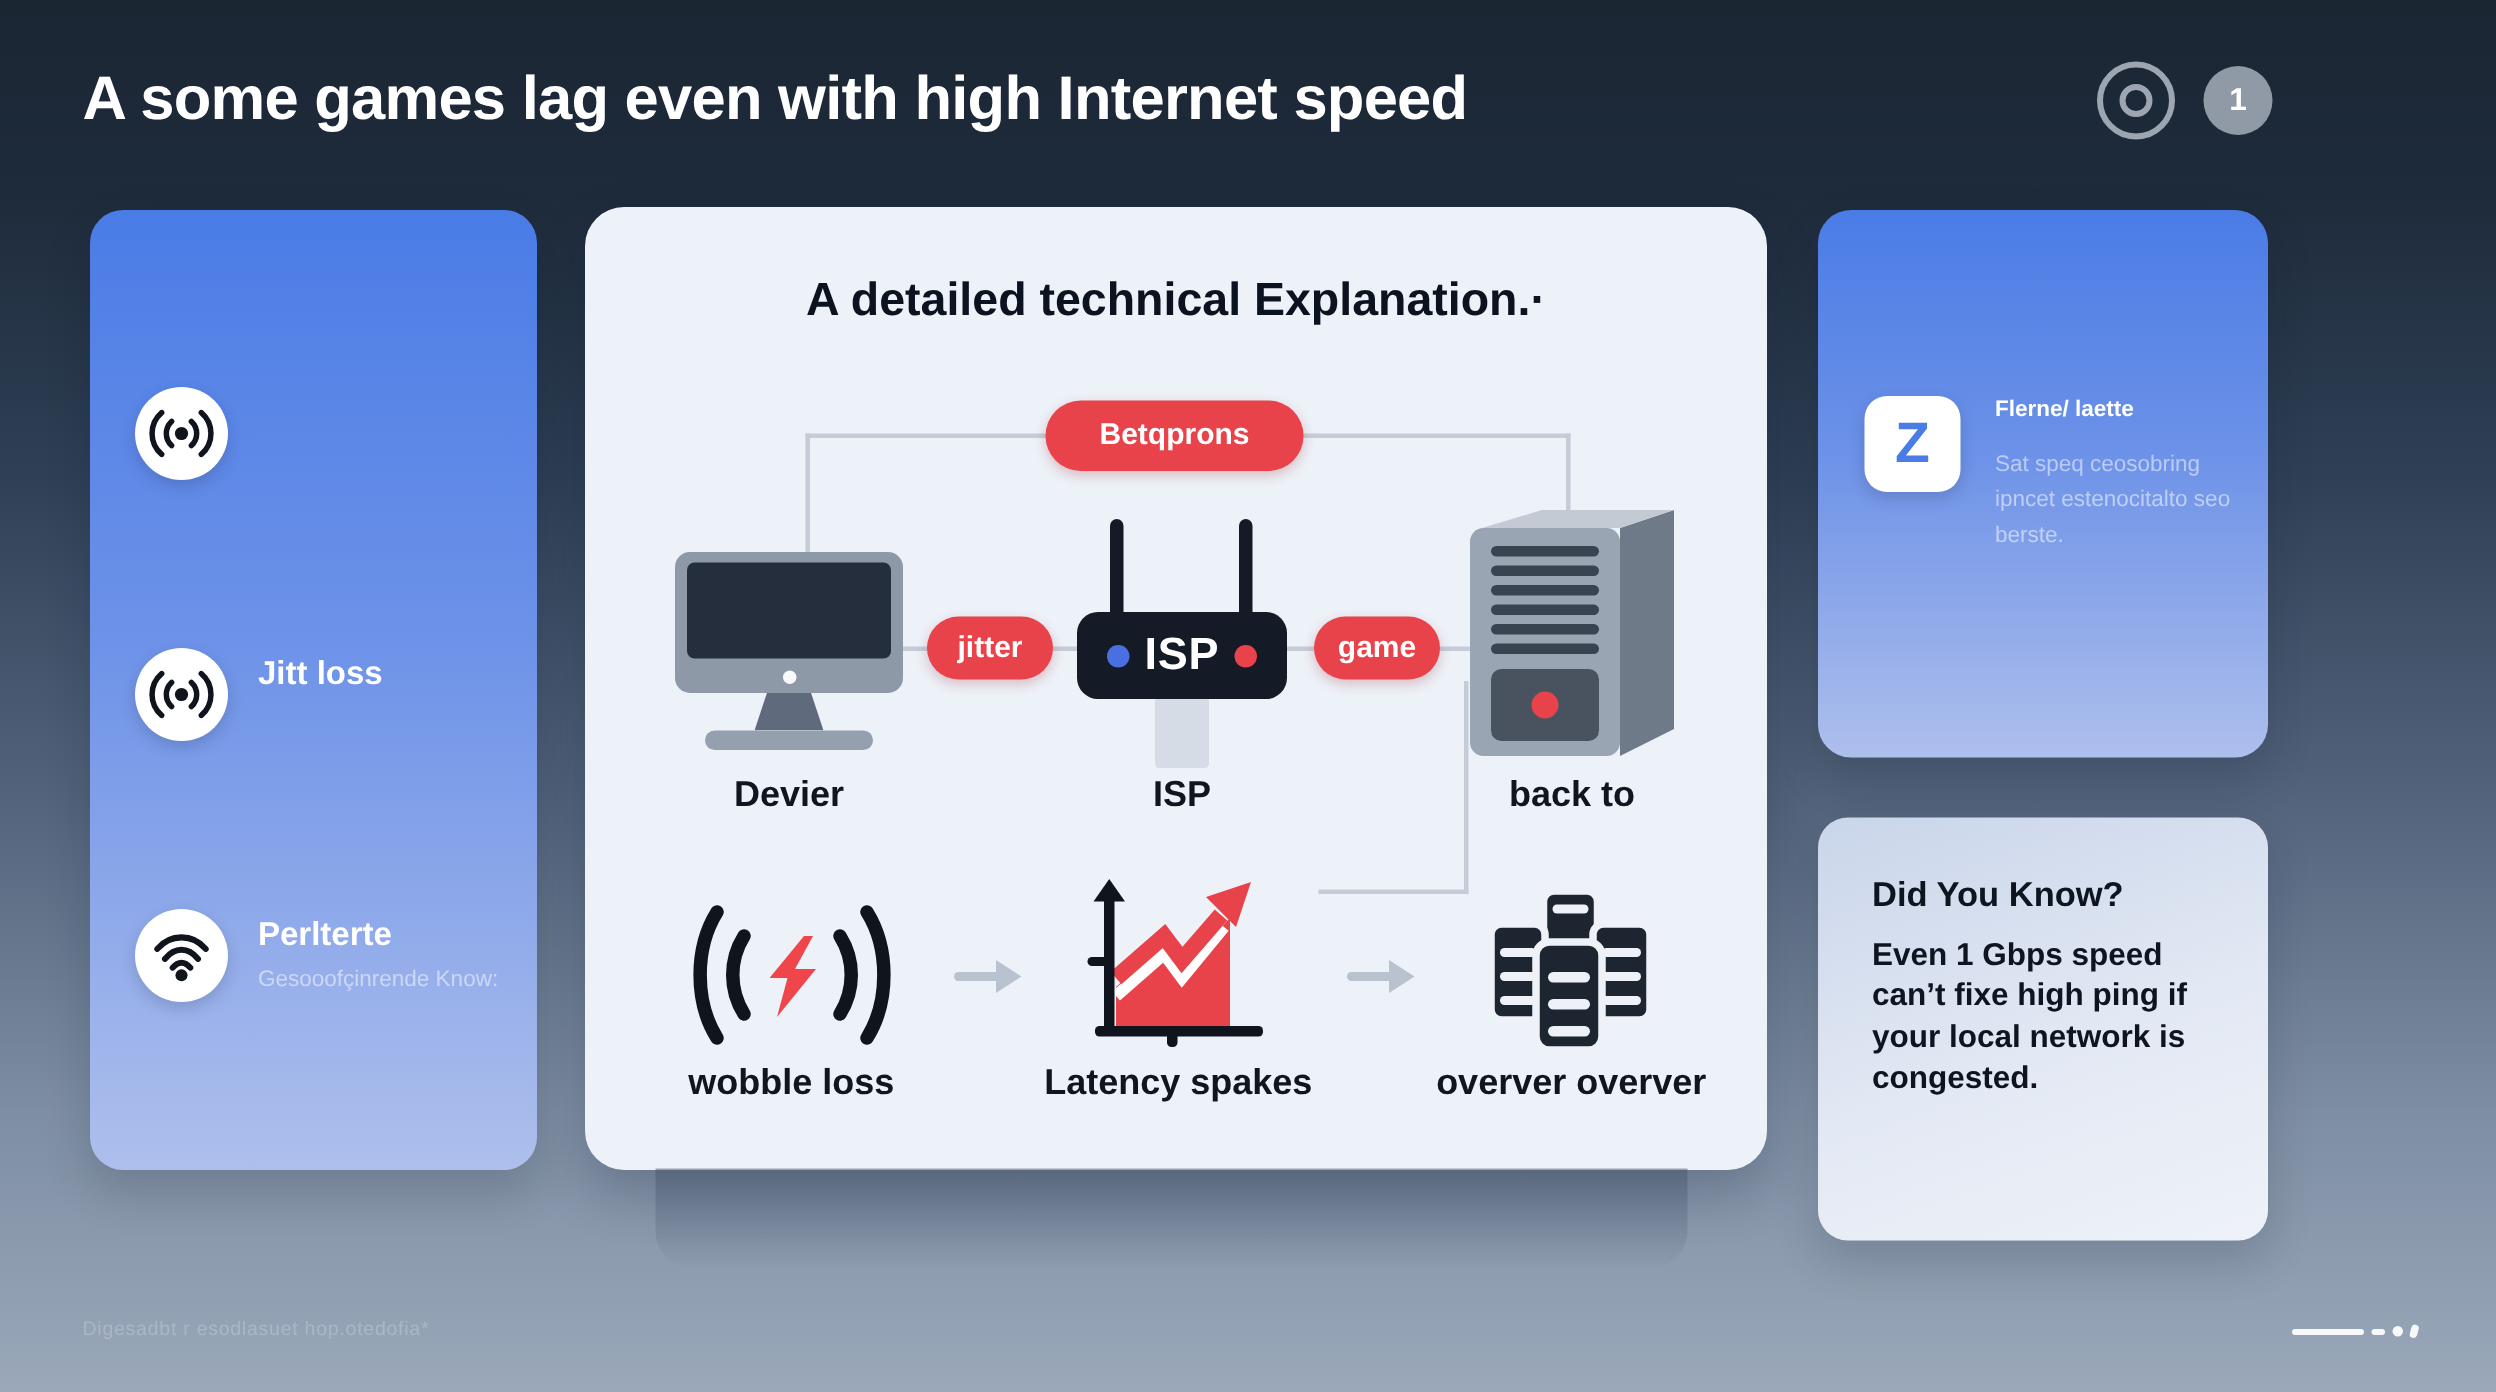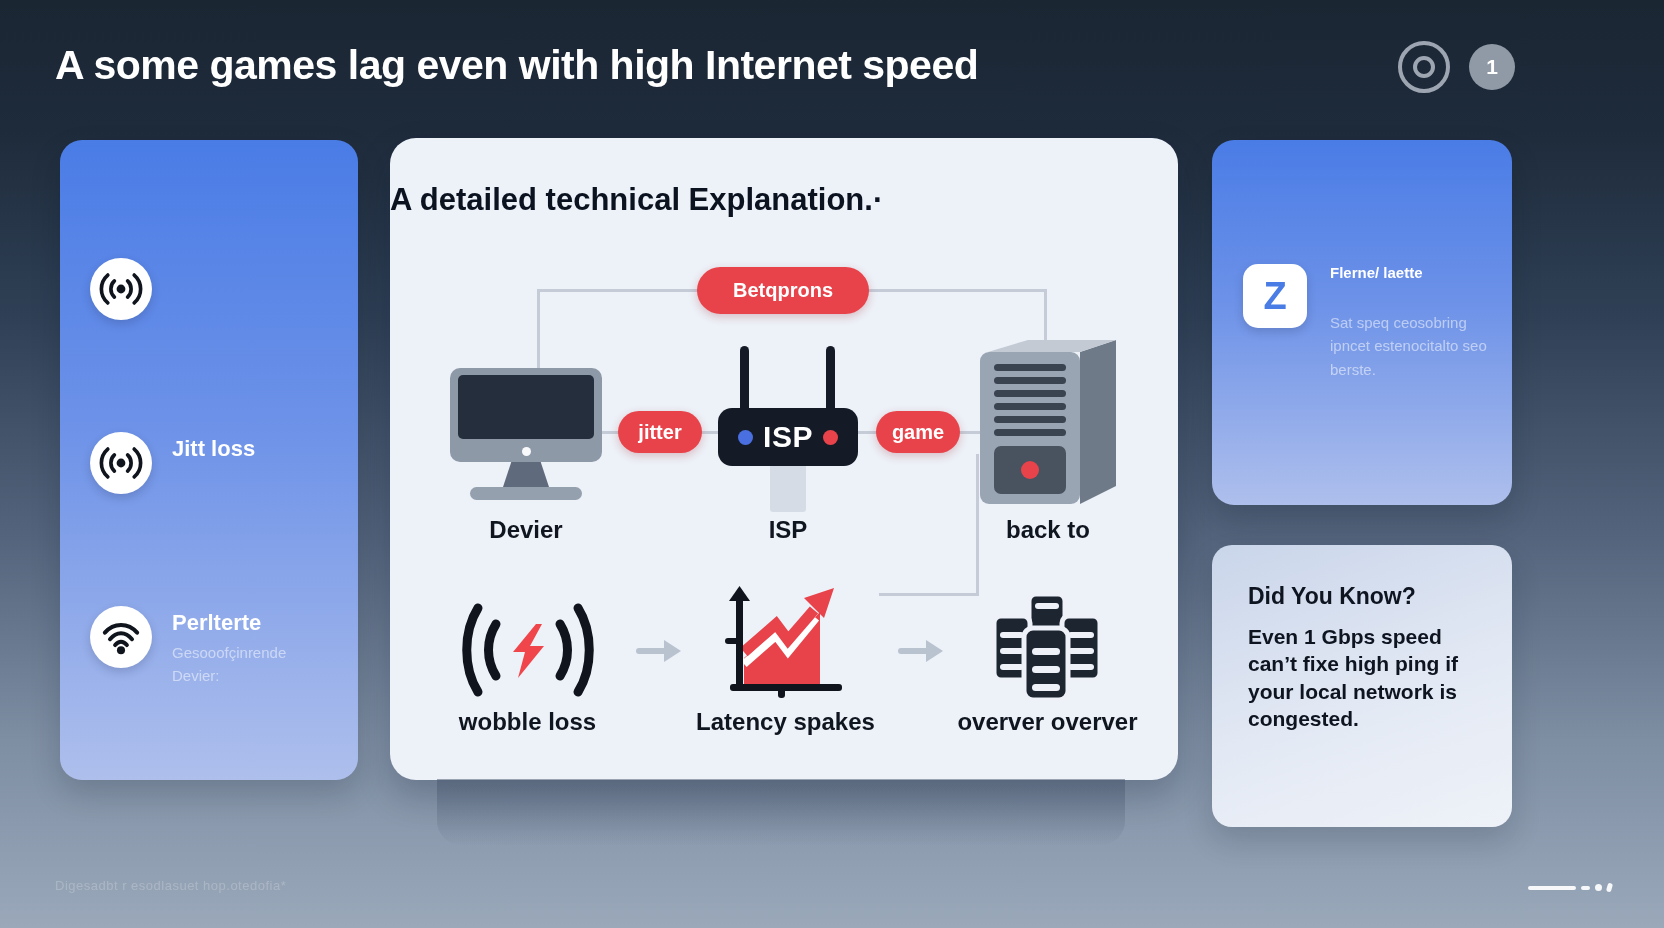--- a/index.html
+++ b/index.html
@@ -27,21 +27,21 @@
     background:linear-gradient(160deg,#c9d5ea 0%,#e3e9f4 55%,#eef2f8 100%);box-shadow:0 14px 30px rgba(10,20,40,0.16);}
   .pedestal{position:absolute;left:437px;top:779px;width:688px;height:66px;border-radius:0 0 24px 24px;
     background:linear-gradient(180deg,rgba(70,85,108,0.5),rgba(120,134,154,0.05));}
   
   .panel-item{position:absolute;left:30px;width:245px;display:flex;gap:20px;align-items:flex-start;}
   .icon-circle{flex:0 0 62px;width:62px;height:62px;border-radius:50%;background:#ffffff;
     display:flex;align-items:center;justify-content:center;box-shadow:0 4px 10px rgba(20,30,60,0.18);}
   .panel-item h3{margin:4px 0 6px;font-size:22px;font-weight:bold;color:#ffffff;}
   .panel-item p{margin:0;font-size:15px;line-height:1.5;color:rgba(255,255,255,0.5);}
   
-  .diagram-title{position:absolute;left:0;top:44px;width:100%;margin:0;text-align:left;
+  .diagram-title{position:absolute;left:0;top:44px;width:100%;margin:0;text-align:center;
     font-size:31px;font-weight:bold;color:#0c1320;}
   .line{position:absolute;background:#c5ccd8;}
   .pill{position:absolute;background:#e8434a;color:#fff;font-weight:bold;text-align:center;
     border-radius:999px;box-shadow:0 3px 8px rgba(160,30,40,0.25);}
   .pill-top{left:307px;top:129px;width:172px;height:47px;line-height:47px;font-size:20px;}
   .pill-sm{width:84px;height:42px;line-height:42px;font-size:20px;}
   .node-label{position:absolute;font-size:24px;font-weight:bold;color:#10161f;text-align:center;}
   
   .monitor{position:absolute;left:60px;top:230px;width:152px;}
   .mon-frame{position:relative;width:152px;height:94px;background:#8e99a8;border-radius:10px;}
@@ -60,21 +60,21 @@
   .dot-blue{background:#4a6fe0;}
   .dot-red{background:#e8434a;}
   
   .bicon{position:absolute;}
   .flow-arrow{position:absolute;}
   
   .feature-icon{position:absolute;left:31px;top:124px;width:64px;height:64px;border-radius:15px;background:#ffffff;
     display:flex;align-items:center;justify-content:center;box-shadow:0 4px 10px rgba(20,30,60,0.18);}
   .glyph-z{font-size:38px;font-weight:bold;color:#4a7ce6;line-height:1;}
   .feature-title{position:absolute;left:118px;top:124px;width:172px;margin:0;font-size:15px;font-weight:bold;color:#ffffff;}
-  .feature-desc{position:absolute;left:118px;top:171px;width:166px;margin:0;font-size:15px;line-height:1.55;color:rgba(255,255,255,0.52);}
+  .feature-desc{position:absolute;left:118px;top:158px;width:166px;margin:0;font-size:15px;line-height:1.55;color:rgba(255,255,255,0.52);}
   .dyk-heading{position:absolute;left:36px;top:38px;margin:0;font-size:23px;font-weight:bold;color:#0e1420;}
   .dyk-body{position:absolute;left:36px;top:78px;width:230px;margin:0;font-size:21px;font-weight:bold;line-height:1.3;color:#0e1420;}
   
   .footer-note{position:absolute;left:55px;top:878px;font-size:13px;color:rgba(255,255,255,0.22);letter-spacing:0.5px;}
   .mark{position:absolute;background:rgba(255,255,255,0.92);border-radius:3px;}
 </style>
 </head>
 <body>
 
 <div id="stage">
@@ -116,21 +116,21 @@
       <div class="icon-circle">
         <svg width="44" height="44" viewBox="0 0 60 60" fill="none" stroke="#10151d" stroke-width="5.5" stroke-linecap="round">
           <path d="M8 24 C 20 10, 40 10, 52 24"></path>
             <path d="M15 33 C 24 22, 36 22, 45 33"></path>
           <path d="M22 41 C 27 35, 33 35, 38 41"></path>
             <circle cx="30" cy="48" r="5.5" fill="#10151d" stroke="none"></circle>
         </svg>
       </div>
       <div>
         <h3>Perlterte</h3>
-        <p>Gesooofçinrende Devier:</p>
+        <p>Gesooofçinrende Know:</p>
       </div>
     </div>
   </aside>
 
   <section class="card center-card">
     <h2 class="diagram-title">A detailed technical Explanation.·</h2>
 
     <div class="line" style="left:147px;top:151px;width:162px;height:3px"></div>
     <div class="line" style="left:147px;top:151px;width:3px;height:86px"></div>
     <div class="line" style="left:477px;top:151px;width:180px;height:3px"></div>

